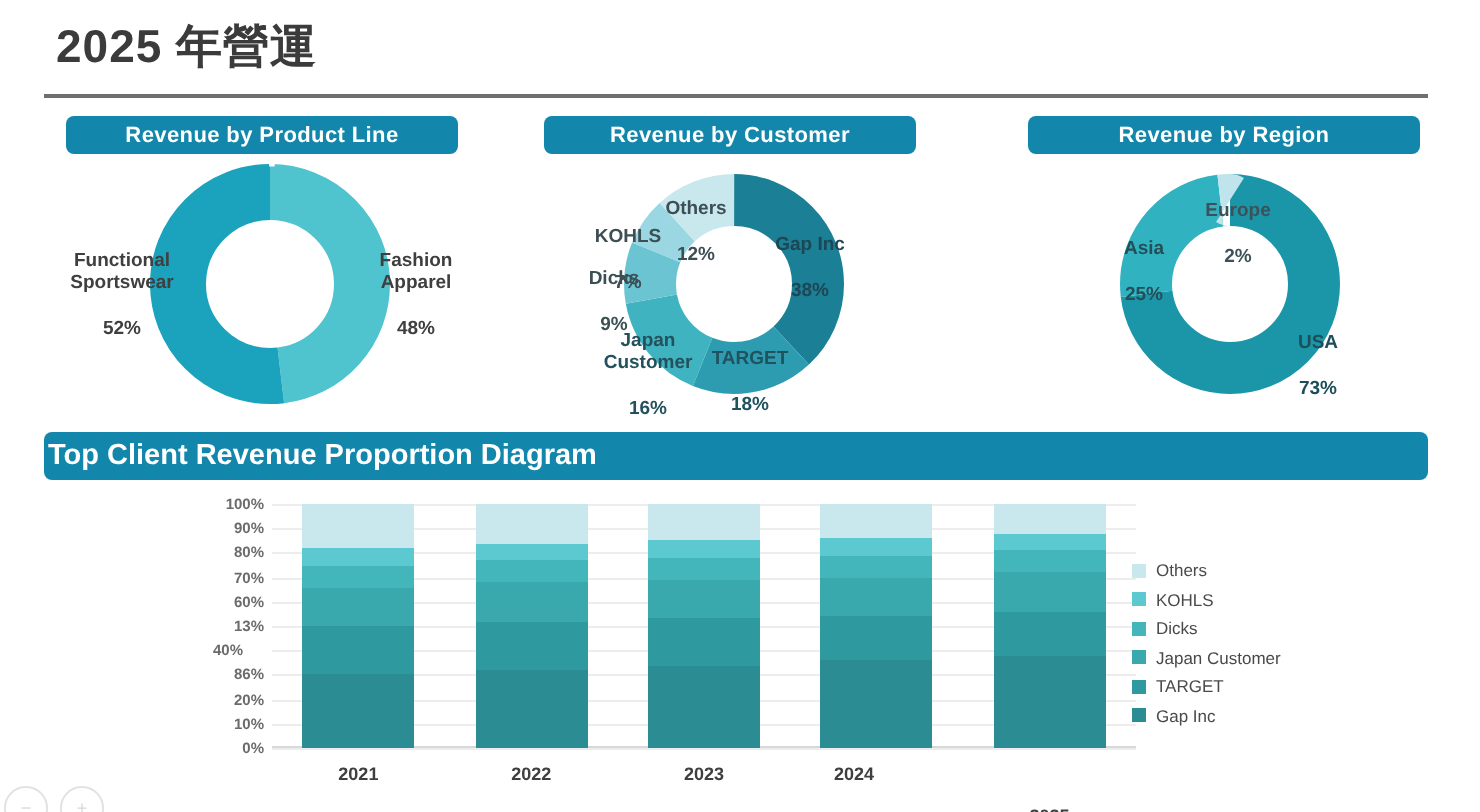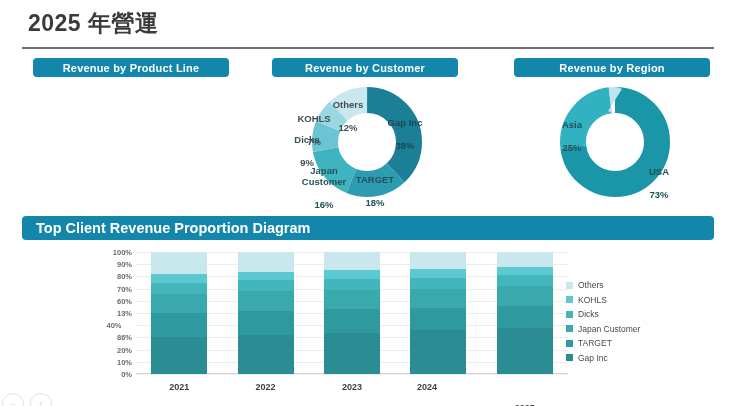--- a/index.html
+++ b/index.html
@@ -31,21 +31,21 @@
     letter-spacing: 0.2px;
   }
   #pill-product { left: 33px;  top: 58px; width: 196px; }
   #pill-customer{ left: 272px; top: 58px; width: 186px; }
   #pill-region  { left: 514px; top: 58px; width: 196px; }
 
   .pill-wide {
     position: absolute; left: 22px; top: 216px; width: 692px; height: 24px;
     border-radius: 4px; background: #1287ab;
     color: #fff; font-size: 14.5px; font-weight: bold;
-    display: flex; align-items: center; padding-left: 14px;
+    display: flex; align-items: center; padding-left: 2px;
   }
 
   
   .donut-wrap { position: absolute; }
   #donut1 { left: 20px;  top: 80px; width: 230px; height: 125px; }
   #donut2 { left: 262px; top: 80px; width: 210px; height: 125px; }
   #donut3 { left: 500px; top: 80px; width: 230px; height: 125px; }
   .donut-wrap svg { display: block; }
 
   .dlabel {
@@ -102,20 +102,39 @@
 
 <div class="slide">
 
   <div class="title">2025 年營運</div>
   <div class="title-rule"></div>
 
   <div class="pill" id="pill-product">Revenue by Product Line</div>
   <div class="pill" id="pill-region">Revenue by Region</div>
   <div class="pill" id="pill-customer">Revenue by Customer</div>
 
+  <div class="donut-wrap" id="donut1">
+    <svg width="230" height="125" viewBox="0 0 230 125">
+      <g transform="translate(115,62)">
+        <circle r="46" fill="none" stroke="#4fc3ce" stroke-width="28" stroke-dasharray="138.8 150.1" stroke-dashoffset="0" transform="rotate(-90)"></circle>
+        <circle r="46" fill="none" stroke="#1ba2bd" stroke-width="28" stroke-dasharray="150.1 138.8" stroke-dashoffset="-138.8" transform="rotate(-90)"></circle>
+        <circle r="60" fill="none" stroke="#ffffff" stroke-width="2.4" stroke-dasharray="2.4 374" stroke-dashoffset="0" transform="rotate(-90)"></circle>
+      </g>
+    </svg>
+    <div class="dlabel" style="left:2px; top:34px; width:78px;">
+      <span>Functional
+Sportswear</span><br>
+      <span>52%</span>
+    </div>
+    <div class="dlabel" style="left:152px; top:34px; width:72px;">
+      <span>Fashion
+Apparel</span><br>
+      <span>48%</span>
+    </div>
+  </div>
 
   <div class="donut-wrap" id="donut2">
     <svg width="210" height="125" viewBox="0 0 210 125">
       <g transform="translate(105,62)">
 
         <circle r="42" fill="none" stroke="#1b7f96" stroke-width="26" stroke-dasharray="100.3 163.6" stroke-dashoffset="0" transform="rotate(-90)"></circle>
         <circle r="42" fill="none" stroke="#2e9cb0" stroke-width="26" stroke-dasharray="47.5 216.4" stroke-dashoffset="-100.3" transform="rotate(-90)"></circle>
         <circle r="42" fill="none" stroke="#3fb3c0" stroke-width="26" stroke-dasharray="42.2 221.7" stroke-dashoffset="-147.8" transform="rotate(-90)"></circle>
         <circle r="42" fill="none" stroke="#6ac4d2" stroke-width="26" stroke-dasharray="23.8 240.1" stroke-dashoffset="-190.0" transform="rotate(-90)"></circle>
         <circle r="42" fill="none" stroke="#9ad7e2" stroke-width="26" stroke-dasharray="18.5 245.4" stroke-dashoffset="-213.8" transform="rotate(-90)"></circle>
@@ -158,20 +177,24 @@
         <circle r="42" fill="none" stroke="#bfe4ec" stroke-width="26" stroke-dasharray="5.3 258.6" stroke-dashoffset="-258.6" transform="rotate(-90)"></circle>
       </g>
     </svg>
     <div class="dlabel on-dark" style="left:136px; top:75px; width:46px; color:#1d4f5b;">
       <span>USA</span><br>
       <span>73%</span>
     </div>
     <div class="dlabel on-dark" style="left:48px; top:28px; width:48px; color:#234f59;">
       <span>Asia</span><br>
       <span>25%</span>
+    </div>
+    <div class="dlabel" style="left:94px; top:9px; width:50px; color:#3d5158;">
+      <span>Europe</span><br>
+      <span>2%</span>
     </div>
   </div>
 
   <div class="pill-wide">
     <span>Top Client Revenue Proportion Diagram</span>
   </div>
 
   <div class="chart-area">
     <div class="ylabs" id="ylabs">
         <div class="ylab" style="top: 0px;">100%</div>

